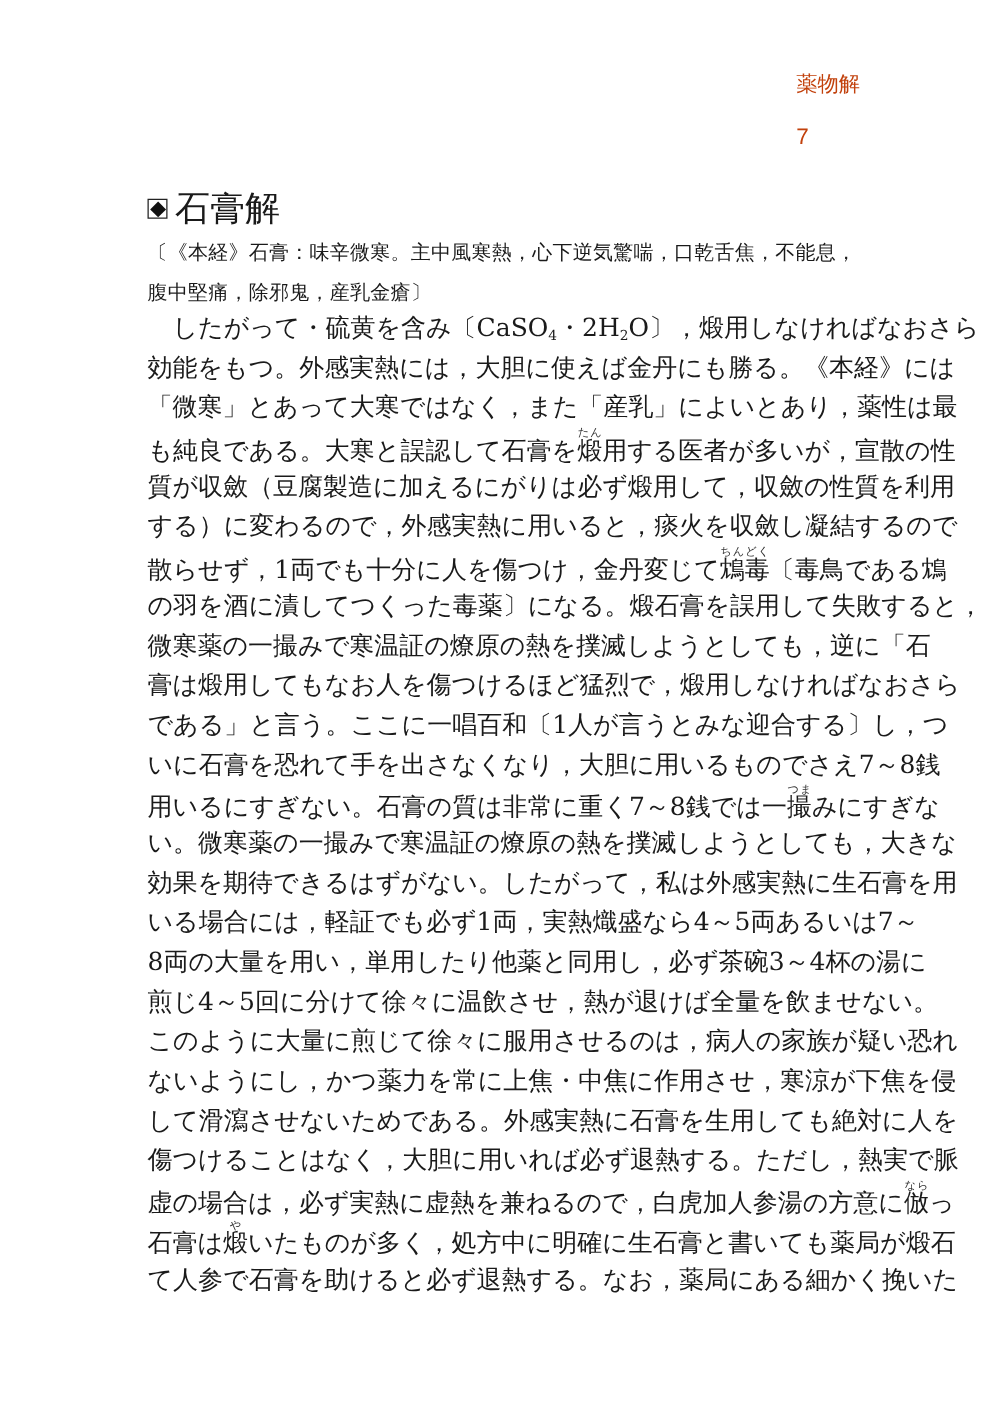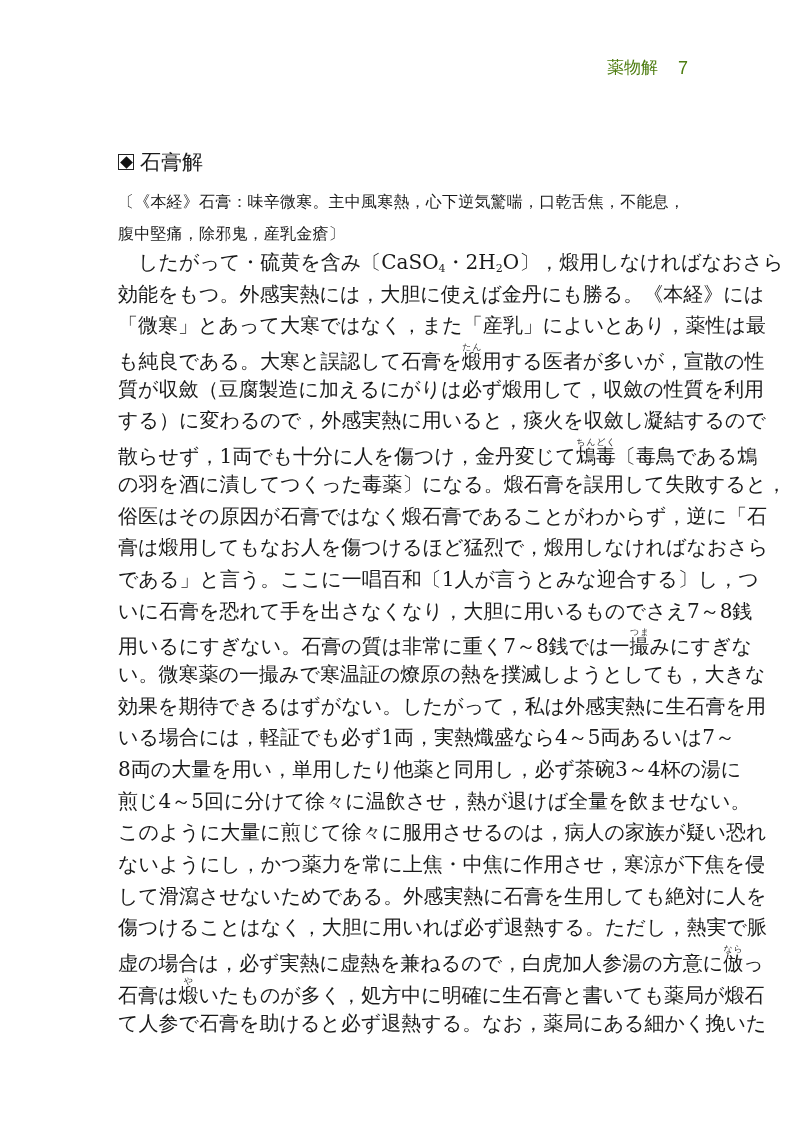--- a/index.html
+++ b/index.html
@@ -1,25 +1,25 @@
 <!DOCTYPE html>
 <html><head>
 <meta charset="utf-8">
 <style>
   html, body { margin: 0; padding: 0; background: #ffffff; }
   body { width: 800px; height: 1135px; position: relative; overflow: hidden; color: #1a1a1a; }
   .running-header {
     position: absolute; top: 56px; right: 112px;
-    font-family: "DejaVu Serif", "Liberation Serif", serif; font-size: 17px; color: #4d7c0f;
-    display: flex; align-items: flex-end; gap: 20px;
+    font-family: "DejaVu Serif", "Liberation Serif", serif; font-size: 17px; color: #c2410c;
+    display: flex; align-items: flex-start; gap: 20px; flex-direction: column;
   }
   .running-header .pnum { font-family: "Liberation Sans", sans-serif; font-size: 18px; }
   .section-title {
     position: absolute; top: 148px; left: 118px;
-    font-family: "DejaVu Sans", "Liberation Sans", sans-serif; font-size: 21px;
+    font-family: "DejaVu Sans", "Liberation Sans", sans-serif; font-size: 28px;
     display: flex; align-items: center; gap: 6px;
   }
   .diamond-box {
     width: 16px; height: 16px; border: 1.5px solid #222; box-sizing: border-box;
     display: inline-flex; align-items: center; justify-content: center;
   }
   .diamond-box span {
     width: 9px; height: 9px; background: #111; transform: rotate(45deg); display: block;
   }
   .quote {
@@ -58,21 +58,21 @@
 
 <div class="body">
   <span class="line"><span>　したがって・硫黄を含み〔CaSO</span><sub>4</sub><span>・2H</span><sub>2</sub><span>O〕，煅用しなければなおさら</span></span>
   <span class="line">効能をもつ。外感実熱には，大胆に使えば金丹にも勝る。《本経》には</span>
   <span class="line">「微寒」とあって大寒ではなく，また「産乳」によいとあり，薬性は最</span>
   <span class="line"><span>も純良である。大寒と誤認して石膏を</span><ruby><span>煅</span><rt>たん</rt></ruby><span>用する医者が多いが，宣散の性</span></span>
   <span class="line">質が収斂（豆腐製造に加えるにがりは必ず煅用して，収斂の性質を利用</span>
   <span class="line">する）に変わるので，外感実熱に用いると，痰火を収斂し凝結するので</span>
   <span class="line"><span>散らせず，1両でも十分に人を傷つけ，金丹変じて</span><ruby><span>鴆毒</span><rt>ちんどく</rt></ruby><span>〔毒鳥である鴆</span></span>
   <span class="line">の羽を酒に漬してつくった毒薬〕になる。煅石膏を誤用して失敗すると，</span>
-  <span class="line">俗医はその原因が石膏ではなく煅石膏であることがわからず，逆に「石</span>
+  <span class="line">微寒薬の一撮みで寒温証の燎原の熱を撲滅しようとしても，逆に「石</span>
   <span class="line">膏は煅用してもなお人を傷つけるほど猛烈で，煅用しなければなおさら</span>
   <span class="line">である」と言う。ここに一唱百和〔1人が言うとみな迎合する〕し，つ</span>
   <span class="line">いに石膏を恐れて手を出さなくなり，大胆に用いるものでさえ7～8銭</span>
   <span class="line"><span>用いるにすぎない。石膏の質は非常に重く7～8銭では一</span><ruby><span>撮</span><rt>つま</rt></ruby><span>みにすぎな</span></span>
   <span class="line">い。微寒薬の一撮みで寒温証の燎原の熱を撲滅しようとしても，大きな</span>
   <span class="line">効果を期待できるはずがない。したがって，私は外感実熱に生石膏を用</span>
   <span class="line">いる場合には，軽証でも必ず1両，実熱熾盛なら4～5両あるいは7～</span>
   <span class="line">8両の大量を用い，単用したり他薬と同用し，必ず茶碗3～4杯の湯に</span>
   <span class="line">煎じ4～5回に分けて徐々に温飲させ，熱が退けば全量を飲ませない。</span>
   <span class="line">このように大量に煎じて徐々に服用させるのは，病人の家族が疑い恐れ</span>

